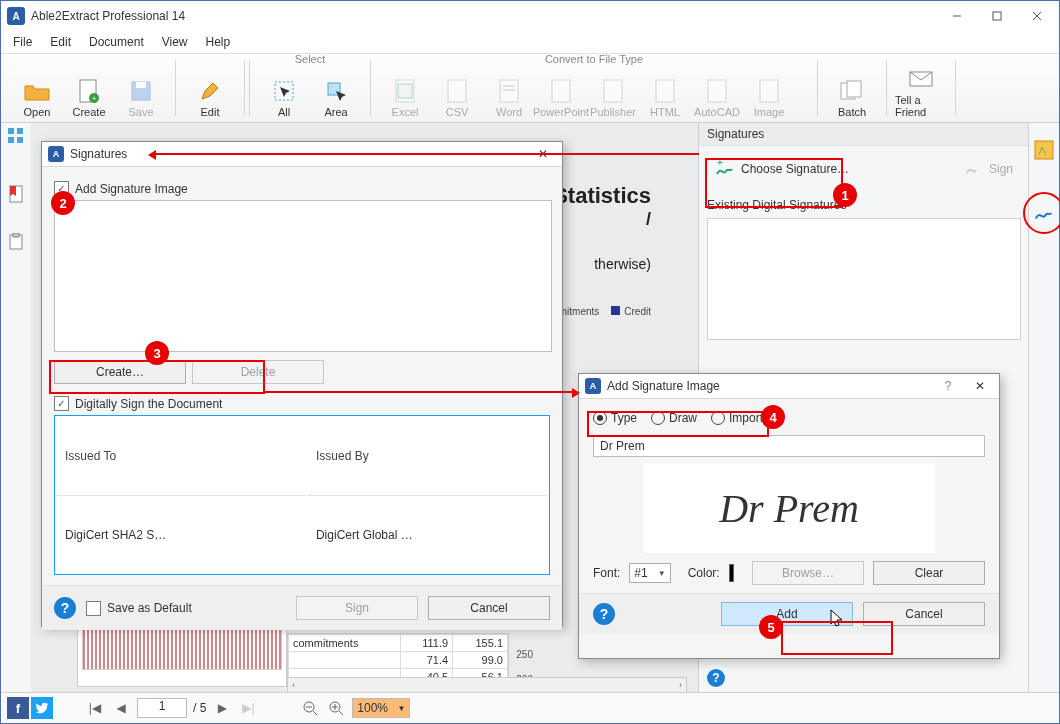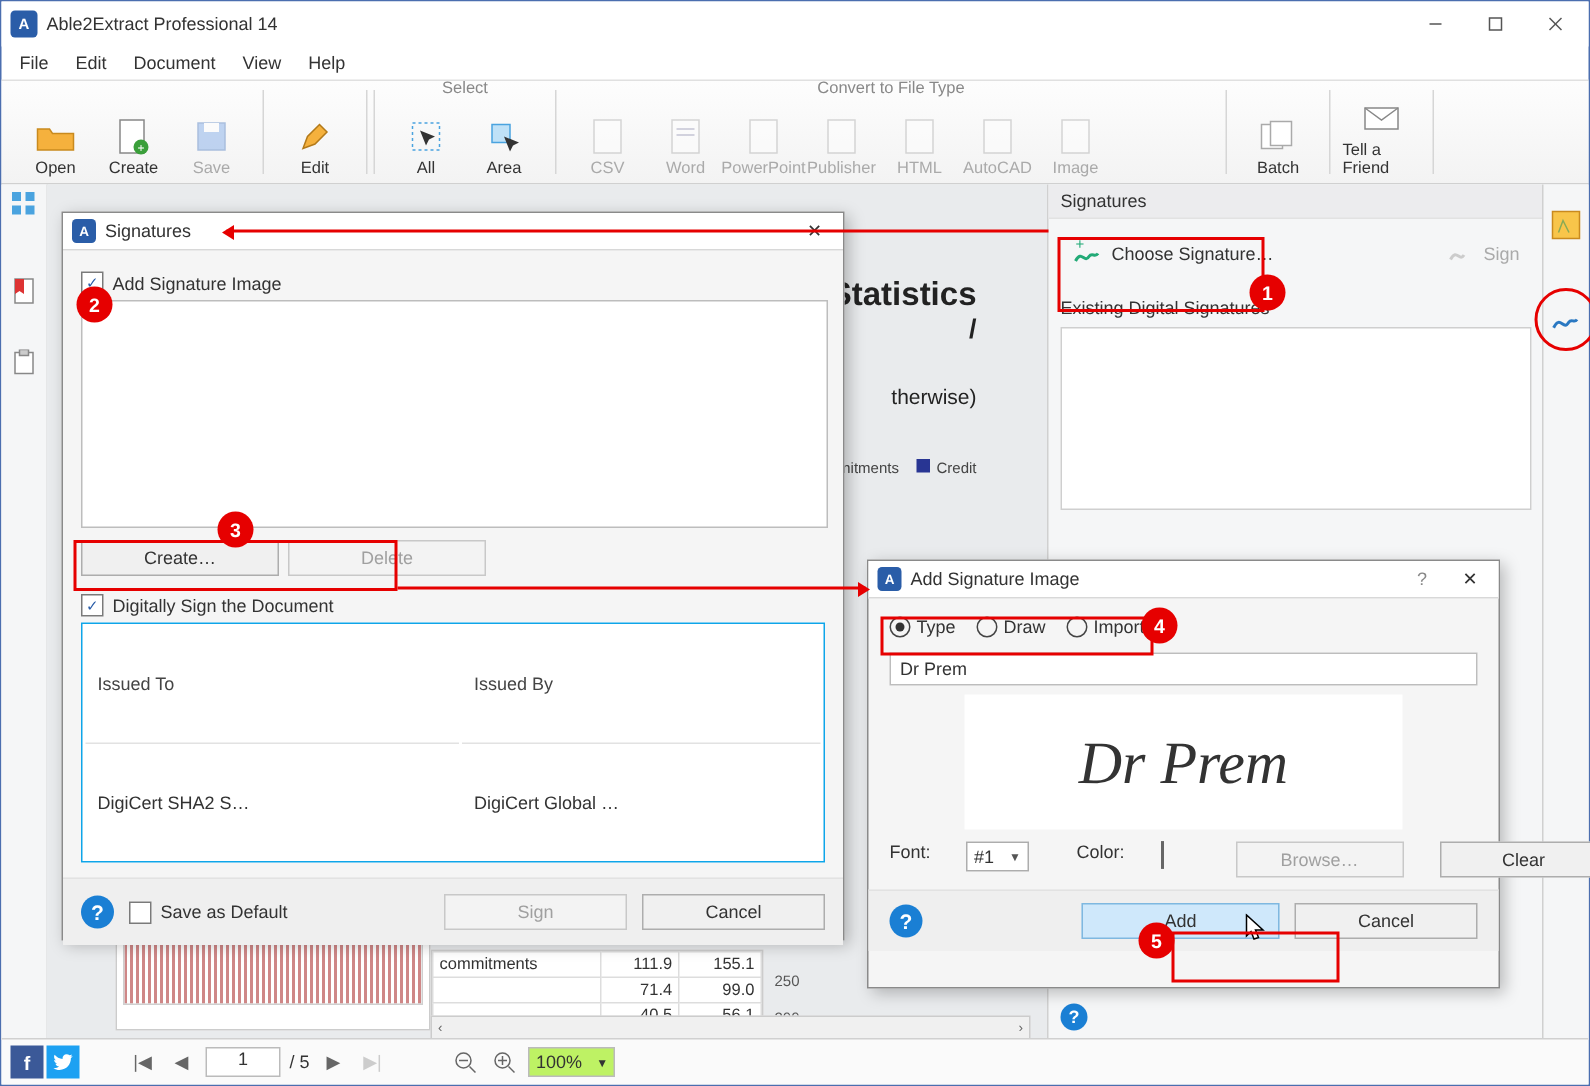--- a/index.html
+++ b/index.html
@@ -44,21 +44,21 @@
 .tablefrag td{border:1px solid #ddd;padding:2px 4px;text-align:left}
 .tablefrag td.n{text-align:right}
 .yaxis{position:absolute;left:480px;bottom:8px;display:flex;flex-direction:column;gap:14px;font-size:10px;color:#555;text-align:right;width:22px}
 .statusbar{position:absolute;left:0;right:0;bottom:0;height:30px;background:#fafafa;border-top:1px solid #d0d0d0;display:flex;align-items:center;padding:0 6px;gap:6px}
 .statusbar .social{display:flex;gap:2px}
 .socialbtn{width:22px;height:22px;display:flex;align-items:center;justify-content:center;color:#fff;font-size:13px;font-weight:bold}
 .fb{background:#3b5998}.tw{background:#1da1f2}
 .navbtn{width:20px;height:20px;display:flex;align-items:center;justify-content:center;color:#666}
 .navbtn.disabled{color:#ccc}
 .pagebox{width:48px;height:18px;border:1px solid #bbb;background:#fff;text-align:center}
-.zoombox{width:48px;height:18px;border:1px solid #bbb;background:#bef264;text-align:left;padding:0 4px;display:flex;align-items:center;justify-content:space-between}
+.zoombox{width:48px;height:18px;border:1px solid #bbb;background:#fdba74;text-align:left;padding:0 4px;display:flex;align-items:center;justify-content:space-between}
 
 .dialog{position:absolute;background:#f5f5f5;border:1px solid #8a8a8a;box-shadow:3px 3px 10px rgba(0,0,0,.25)}
 .dlg-title{height:24px;display:flex;align-items:center;gap:6px;padding:0 6px;background:#fff;border-bottom:1px solid #d8d8d8}
 .dlg-title .dicon{width:16px;height:16px;background:#2a5da8;border-radius:3px;display:flex;align-items:center;justify-content:center;color:#fff;font-size:9px;font-weight:bold}
 .dlg-title .dtxt{flex:0 0 auto;color:#333}
 .dlg-title .spacer{flex:1}
 .dlg-x{width:26px;height:20px;display:flex;align-items:center;justify-content:center}
 .dlg-body{padding:10px 12px}
 .chkrow{display:flex;align-items:center;gap:6px;margin:4px 0}
 .chk{width:13px;height:13px;border:1px solid #7a7a7a;background:#fff;display:flex;align-items:center;justify-content:center;font-size:10px;color:#2a5da8}
@@ -68,21 +68,21 @@
 .btn.disabled{color:#a0a0a0;border-color:#c8c8c8;background:#f3f3f3}
 .cert-table{width:100%;background:#fff;border:1px solid #0ea5e9;margin-top:4px;height:160px}
 .cert-table th{font-weight:normal;text-align:left;padding:4px 8px;border-bottom:1px solid #e2e2e2;color:#444}
 .cert-table td{padding:4px 8px;color:#333}
 .dlg-footer{display:flex;align-items:center;gap:10px;padding:10px 12px;border-top:1px solid #e2e2e2;background:#efefef}
 .helpcircle{width:22px;height:22px;border-radius:50%;background:#1a7fd4;color:#fff;display:flex;align-items:center;justify-content:center;font-weight:bold;font-size:14px}
 .radio{width:12px;height:12px;border:1px solid #444;border-radius:50%;display:inline-flex;align-items:center;justify-content:center;margin-right:4px}
 .radio.checked::after{content:"";width:6px;height:6px;border-radius:50%;background:#333}
 .textinput{width:100%;border:1px solid #bdbdbd;background:#fff;padding:3px 6px;box-sizing:border-box}
 .sigpreview{height:90px;background:#fff;display:flex;align-items:center;justify-content:center;font-family:"Brush Script MT","Lucida Handwriting",cursive;font-size:40px;font-style:italic;margin:6px 50px}
-.fontrow{display:flex;align-items:flex-start;gap:24px}
+.fontrow{display:flex;align-items:center;gap:9px}
 .combo{border:1px solid #adadad;background:#fff;padding:2px 4px;display:flex;align-items:center;gap:10px}
 .combo .car{font-size:8px;color:#555}
 .swatch{width:20px;height:16px;background:#000;border:1px solid #666}
 
 .redbox{position:absolute;border:2px solid #e60000;pointer-events:none}
 .redcircle{position:absolute;width:24px;height:24px;border-radius:50%;background:#e60000;color:#fff;font-weight:bold;display:flex;align-items:center;justify-content:center;font-size:13px;z-index:50}
 .redarrow-h{position:absolute;height:0;border-top:2px solid #e60000}
 .redarrow-h::before{content:"";position:absolute;left:-8px;top:-5px;border:5px solid transparent;border-right:8px solid #e60000}
 .sig-icon-svg{width:22px;height:22px}
 .right-sig-circle{width:38px;height:38px;border:2px solid #e60000;border-radius:50%;display:flex;align-items:center;justify-content:center}
@@ -184,20 +184,29 @@
               <rect x="4" y="4" width="12" height="12" fill="#bfe1f7" stroke="#4aa3df"></rect>
               <path d="M12 12l10 4-4 2-2 4z" fill="#333"></path>
             </svg>
           </div>
           <div class="tlabel">Area</div>
         </div>
     </div>
     <div class="sep"></div>
     <div class="group" style="position:relative;min-width:430px">
       <div class="ghead">Convert to File Type</div>
+      <div class="tbtn disabled">
+          <div class="ticon">
+            <svg width="22" height="26">
+              <rect x="2" y="2" width="18" height="22" fill="#fff" stroke="#aaa"></rect>
+              <rect x="4" y="6" width="14" height="14" fill="#e8f3e8" stroke="#5a9"></rect>
+            </svg>
+          </div>
+          <div class="tlabel">Excel</div>
+        </div>
       <div class="tbtn disabled">
           <div class="ticon">
             <svg width="22" height="26">
               <rect x="2" y="2" width="18" height="22" fill="#fff" stroke="#aaa"></rect>
             </svg>
           </div>
           <div class="tlabel">CSV</div>
         </div>
       <div class="tbtn disabled">
           <div class="ticon">

